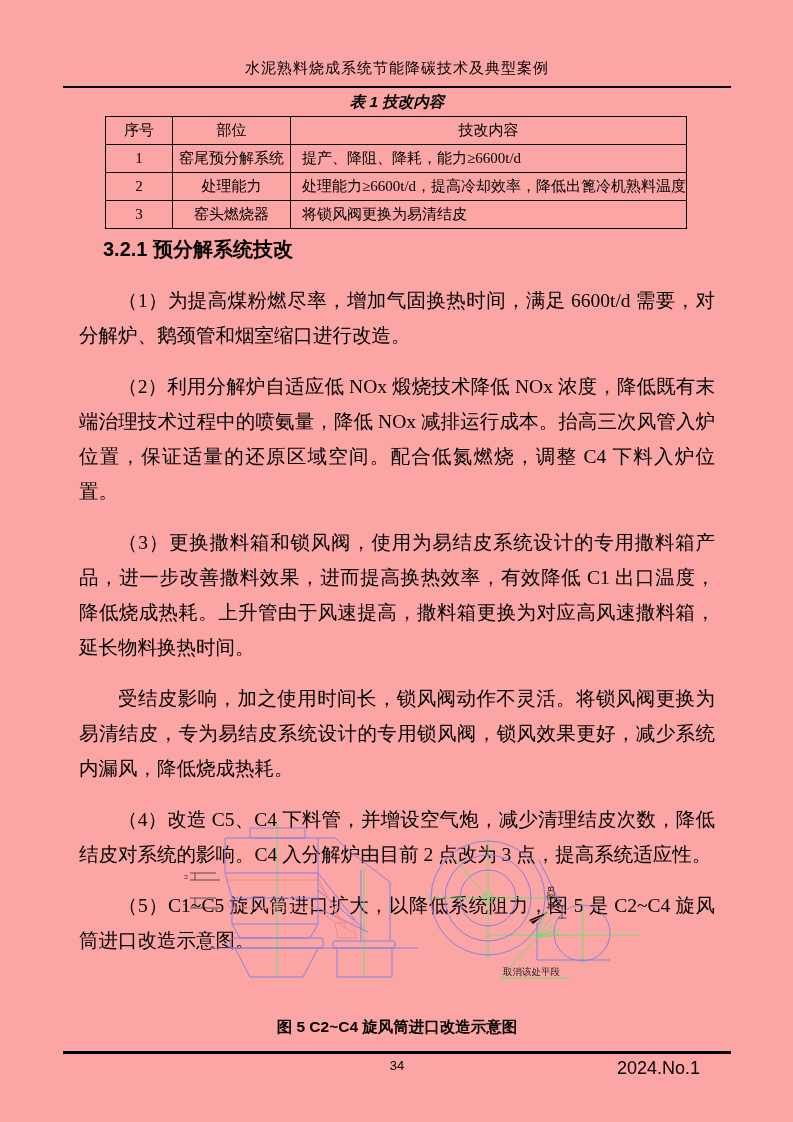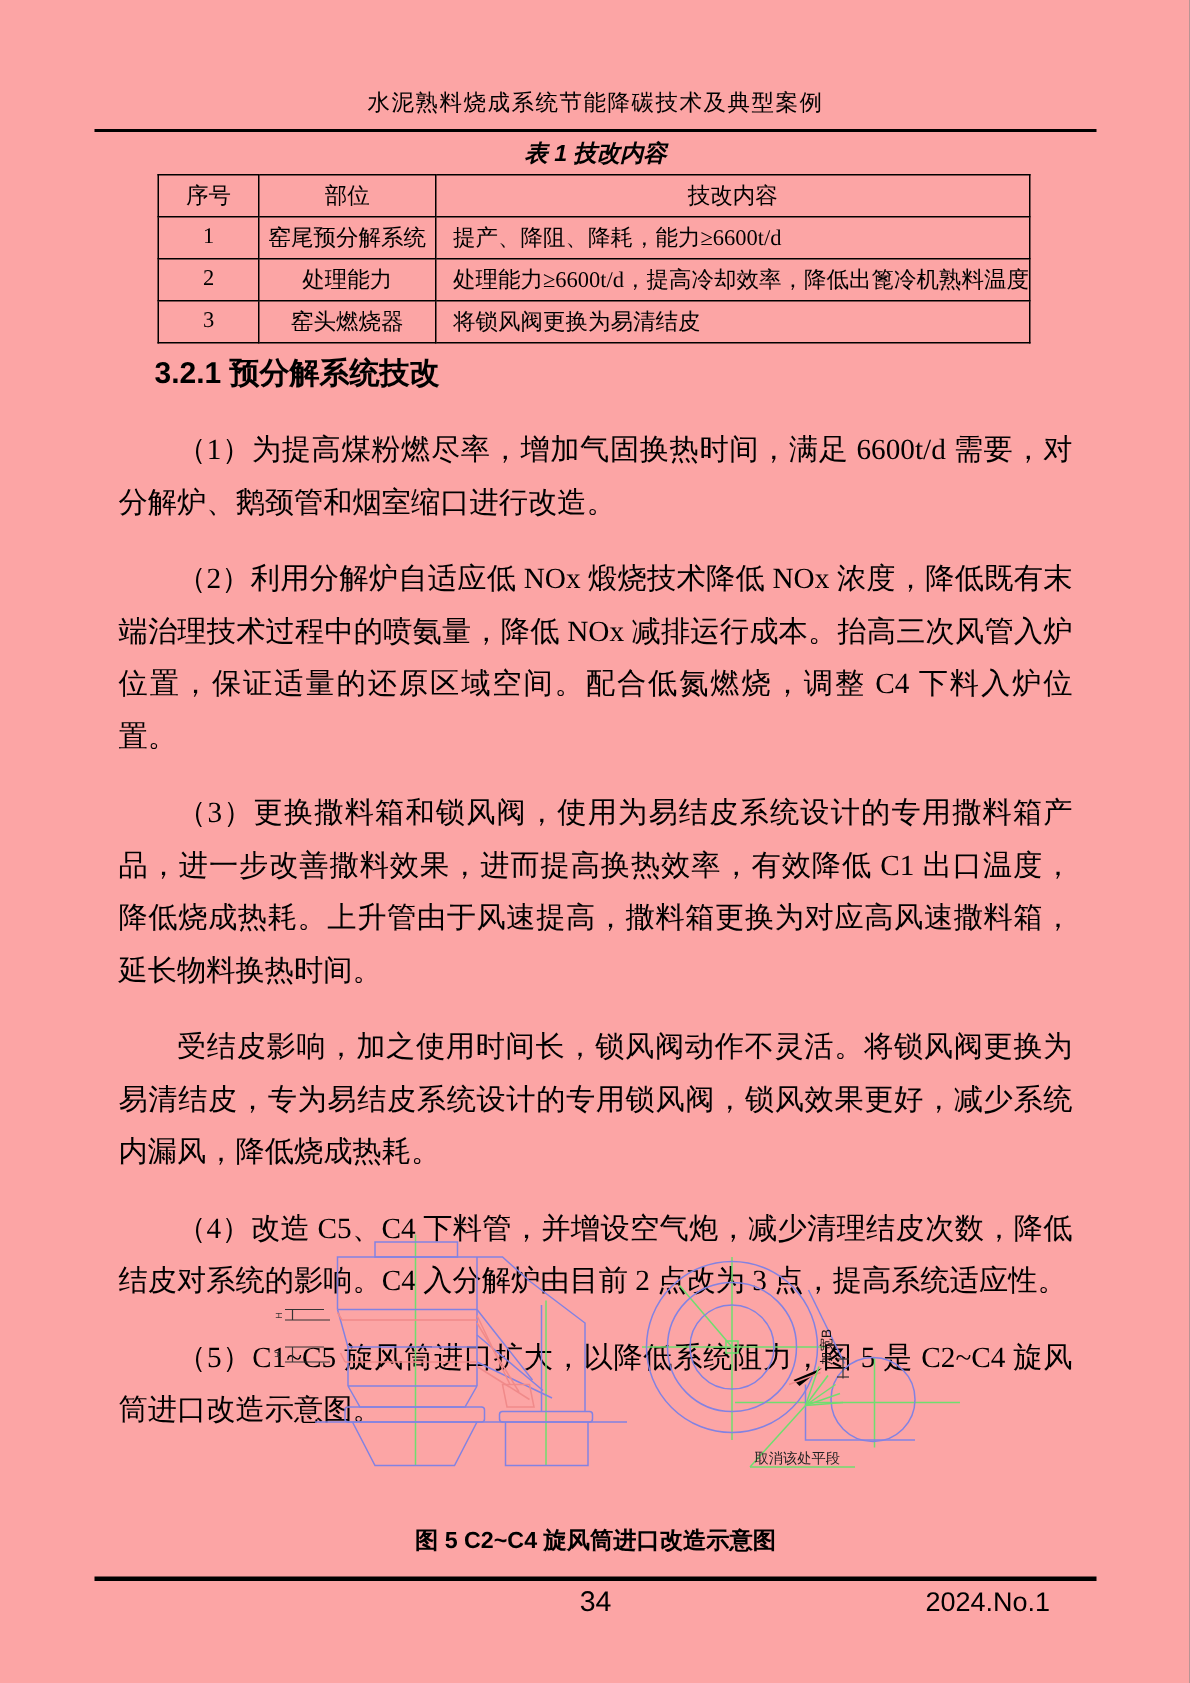--- a/index.html
+++ b/index.html
@@ -55,21 +55,21 @@
   }
   svg .ln-b { stroke:var(--c-outline,#8282e2); fill:none; stroke-width:1; }
   svg .ln-g { stroke:var(--c-center,#6fde6f); fill:none; stroke-width:1; }
   svg .ln-r { stroke:var(--c-mod,#f08a8a); fill:none; stroke-width:1; }
   svg .ln-k { stroke:#333; fill:none; stroke-width:0.8; }
   svg text { font-family:"Liberation Sans","DejaVu Sans",sans-serif; }
   
   .footer-rule { position:absolute; top:1051px; left:63px; width:668px; height:3px; background:#000; }
   .footer-page {
     position:absolute; top:1058px; left:63px; width:668px; text-align:center;
-    font-size:19px; font-family:"Liberation Sans","DejaVu Sans",sans-serif;
+    font-size:13px; font-family:"Liberation Sans","DejaVu Sans",sans-serif;
   }
   .footer-issue {
     position:absolute; top:1058px; right:93px; font-size:18px;
     font-family:"Liberation Sans","DejaVu Sans",sans-serif;
   }
 </style>
 </head>
 <body>
 
 <div class="page">

